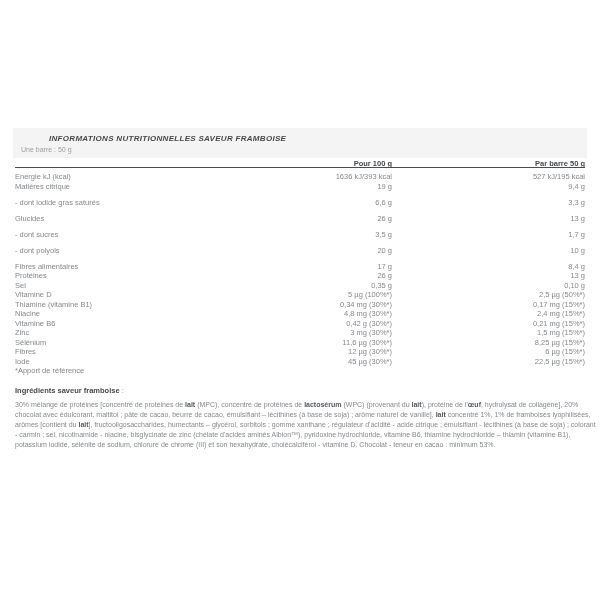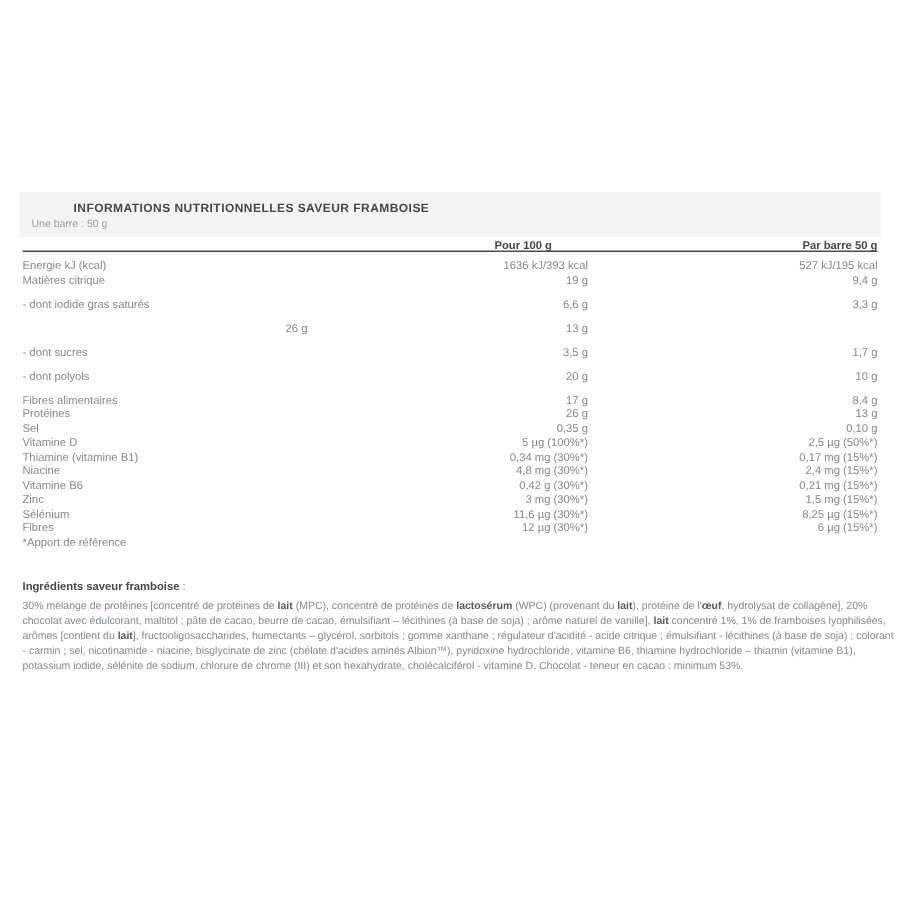--- a/index.html
+++ b/index.html
@@ -11,32 +11,32 @@
     -webkit-font-smoothing: antialiased;
   }
   .page { position: relative; width: 600px; height: 600px; overflow: hidden; background: #fff; }
 
   
   .band {
     position: absolute; left: 13px; right: 13px; top: 128px; height: 30px;
     background: #f4f4f5; padding: 6px 8px 0 8px;
   }
   .band .title {
-    font-size: 8px; font-weight: bold; 
+    font-size: 8px; font-weight: bold; font-style: italic;
     color: #45484b; letter-spacing: 0.3px; padding-left: 28px;
   }
   .band .subtitle { font-size: 7px; color: #9b9ea1; margin-top: 3px; }
 
   
   .ntable { position: absolute; left: 15px; right: 15px; top: 159px; font-size: 7.5px; }
   .thead {
     display: grid; grid-template-columns: 1fr 187px 193px;
     height: 9px; line-height: 9px;
     padding-bottom: 2px; border-bottom: 1px solid #4a4d50;
-    font-weight: bold; color: #45484b; gap: 24px;
+    font-weight: bold; color: #45484b;
   }
   .tbody { padding-top: 4px; }
   .trow { display: grid; grid-template-columns: 1fr 187px 193px; height: 9.5px; line-height: 9.5px; }
   .trow.spaced { margin-top: 6.5px; }
   .c2, .c3 { text-align: right; }
   .footnote { height: 9.5px; line-height: 9.5px; }
 
   
   .ingredients { position: absolute; left: 15px; right: 4px; top: 386px; }
   .ing-heading { font-size: 7.5px; color: #45484b; margin-bottom: 5px; }
@@ -71,20 +71,21 @@
           <div class="c1">Matières citrique</div>
           <div class="c2">19 g</div>
           <div class="c3">9,4 g</div>
         </div>
         <div class="trow spaced">
           <div class="c1">- dont iodide gras saturés</div>
           <div class="c2">6,6 g</div>
           <div class="c3">3,3 g</div>
         </div>
         <div class="trow spaced">
+          <div class="c1">Glucides</div>
           <div class="c2">26 g</div>
           <div class="c3">13 g</div>
         </div>
         <div class="trow spaced">
           <div class="c1">- dont sucres</div>
           <div class="c2">3,5 g</div>
           <div class="c3">1,7 g</div>
         </div>
         <div class="trow spaced">
           <div class="c1">- dont polyols</div>
@@ -134,20 +135,25 @@
         <div class="trow">
           <div class="c1">Sélénium</div>
           <div class="c2">11,6 µg (30%*)</div>
           <div class="c3">8,25 µg (15%*)</div>
         </div>
         <div class="trow">
           <div class="c1">Fibres</div>
           <div class="c2">12 µg (30%*)</div>
           <div class="c3">6 µg (15%*)</div>
         </div>
+        <div class="trow">
+          <div class="c1">Iode</div>
+          <div class="c2">45 µg (30%*)</div>
+          <div class="c3">22,5 µg (15%*)</div>
+        </div>
       </div>
     <div class="footnote">*Apport de référence</div>
   </div>
 
   <div class="ingredients">
     <div class="ing-heading"><b>Ingrédients saveur framboise</b><span class="suffix"> :</span></div>
     <div class="ing-text"><span>30% mélange de protéines [concentré de protéines de </span><b>lait</b><span> (MPC), concentré de protéines de </span><b>lactosérum</b><span> (WPC) (provenant du </span><b>lait</b><span>), protéine de l'</span><b>œuf</b><span>, hydrolysat de collagène], 20% chocolat avec édulcorant, maltitol ; pâte de cacao, beurre de cacao, émulsifiant – lécithines (à base de soja) ; arôme naturel de vanille], </span><b>lait</b><span> concentré 1%, 1% de framboises lyophilisées, arômes [contient du </span><b>lait</b><span>], fructooligosaccharides, humectants – glycérol, sorbitols ; gomme xanthane ; régulateur d'acidité - acide citrique ; émulsifiant - lécithines (à base de soja) ; colorant - carmin ; sel, nicotinamide - niacine, bisglycinate de zinc (chélate d'acides aminés Albion™), pyridoxine hydrochloride, vitamine B6, thiamine hydrochloride – thiamin (vitamine B1), potassium iodide, sélénite de sodium, chlorure de chrome (III) et son hexahydrate, cholécalciférol - vitamine D. Chocolat - teneur en cacao : minimum 53%.</span></div>
   </div>
 
 </div>

